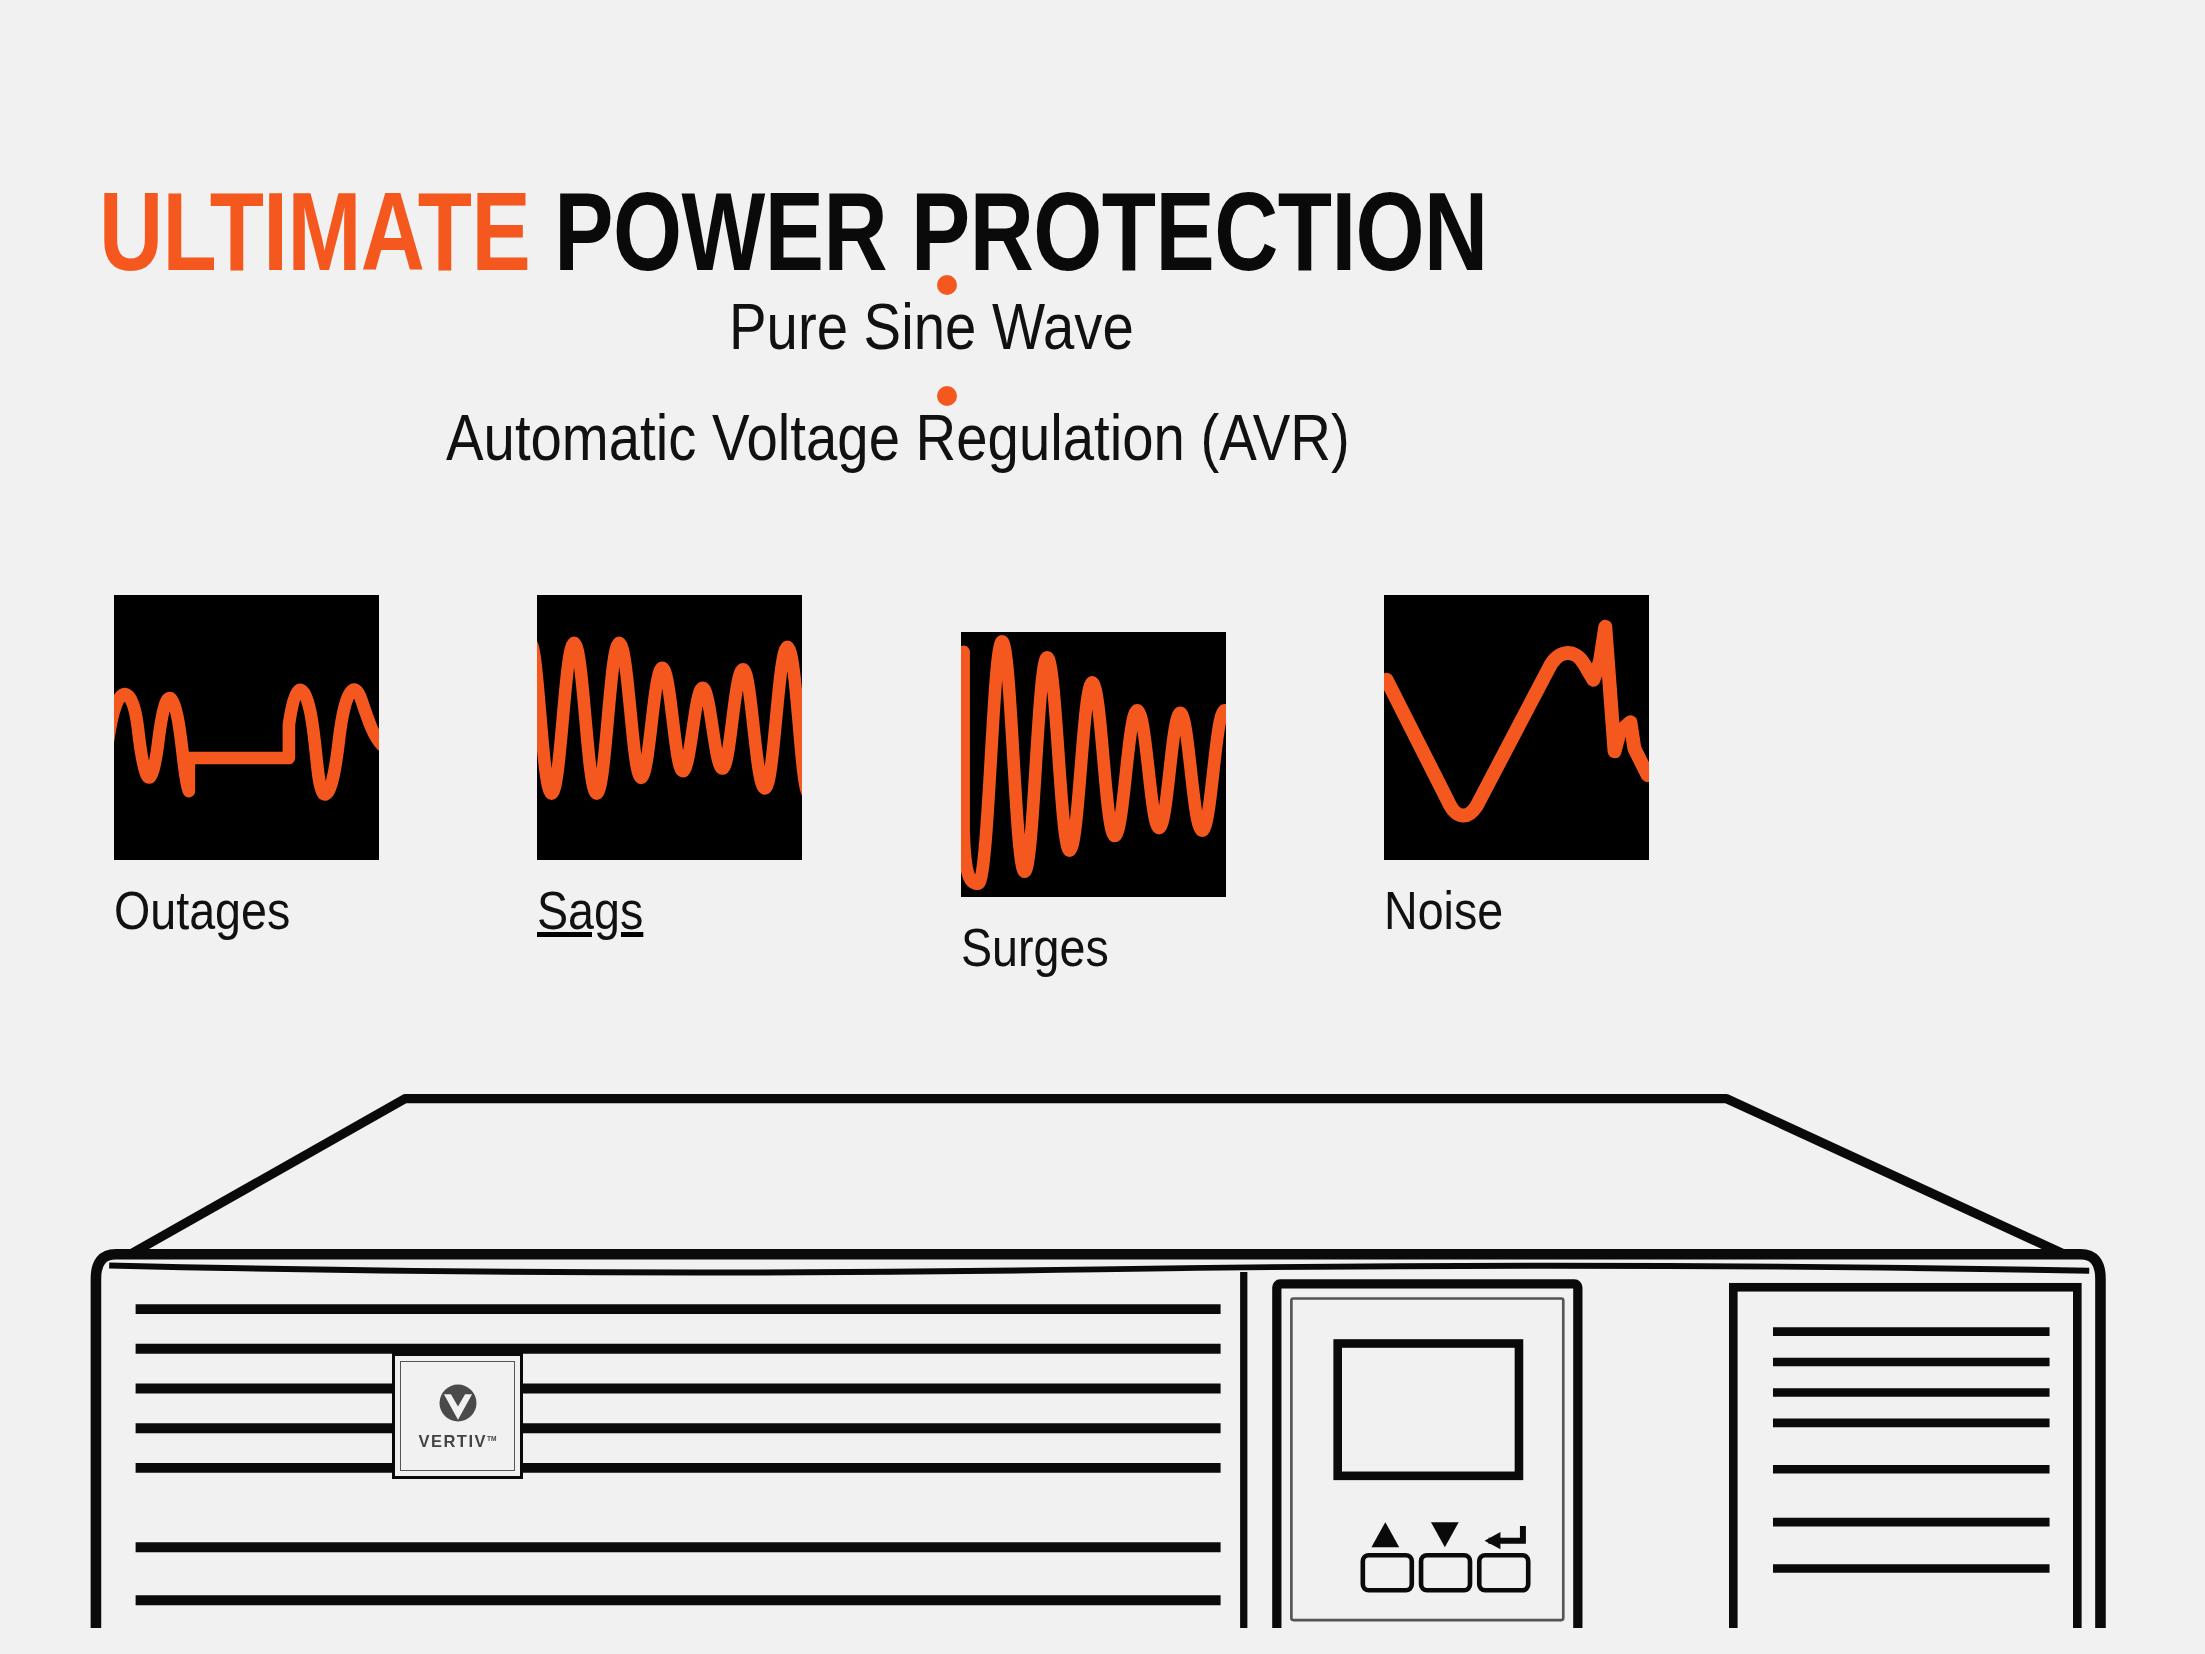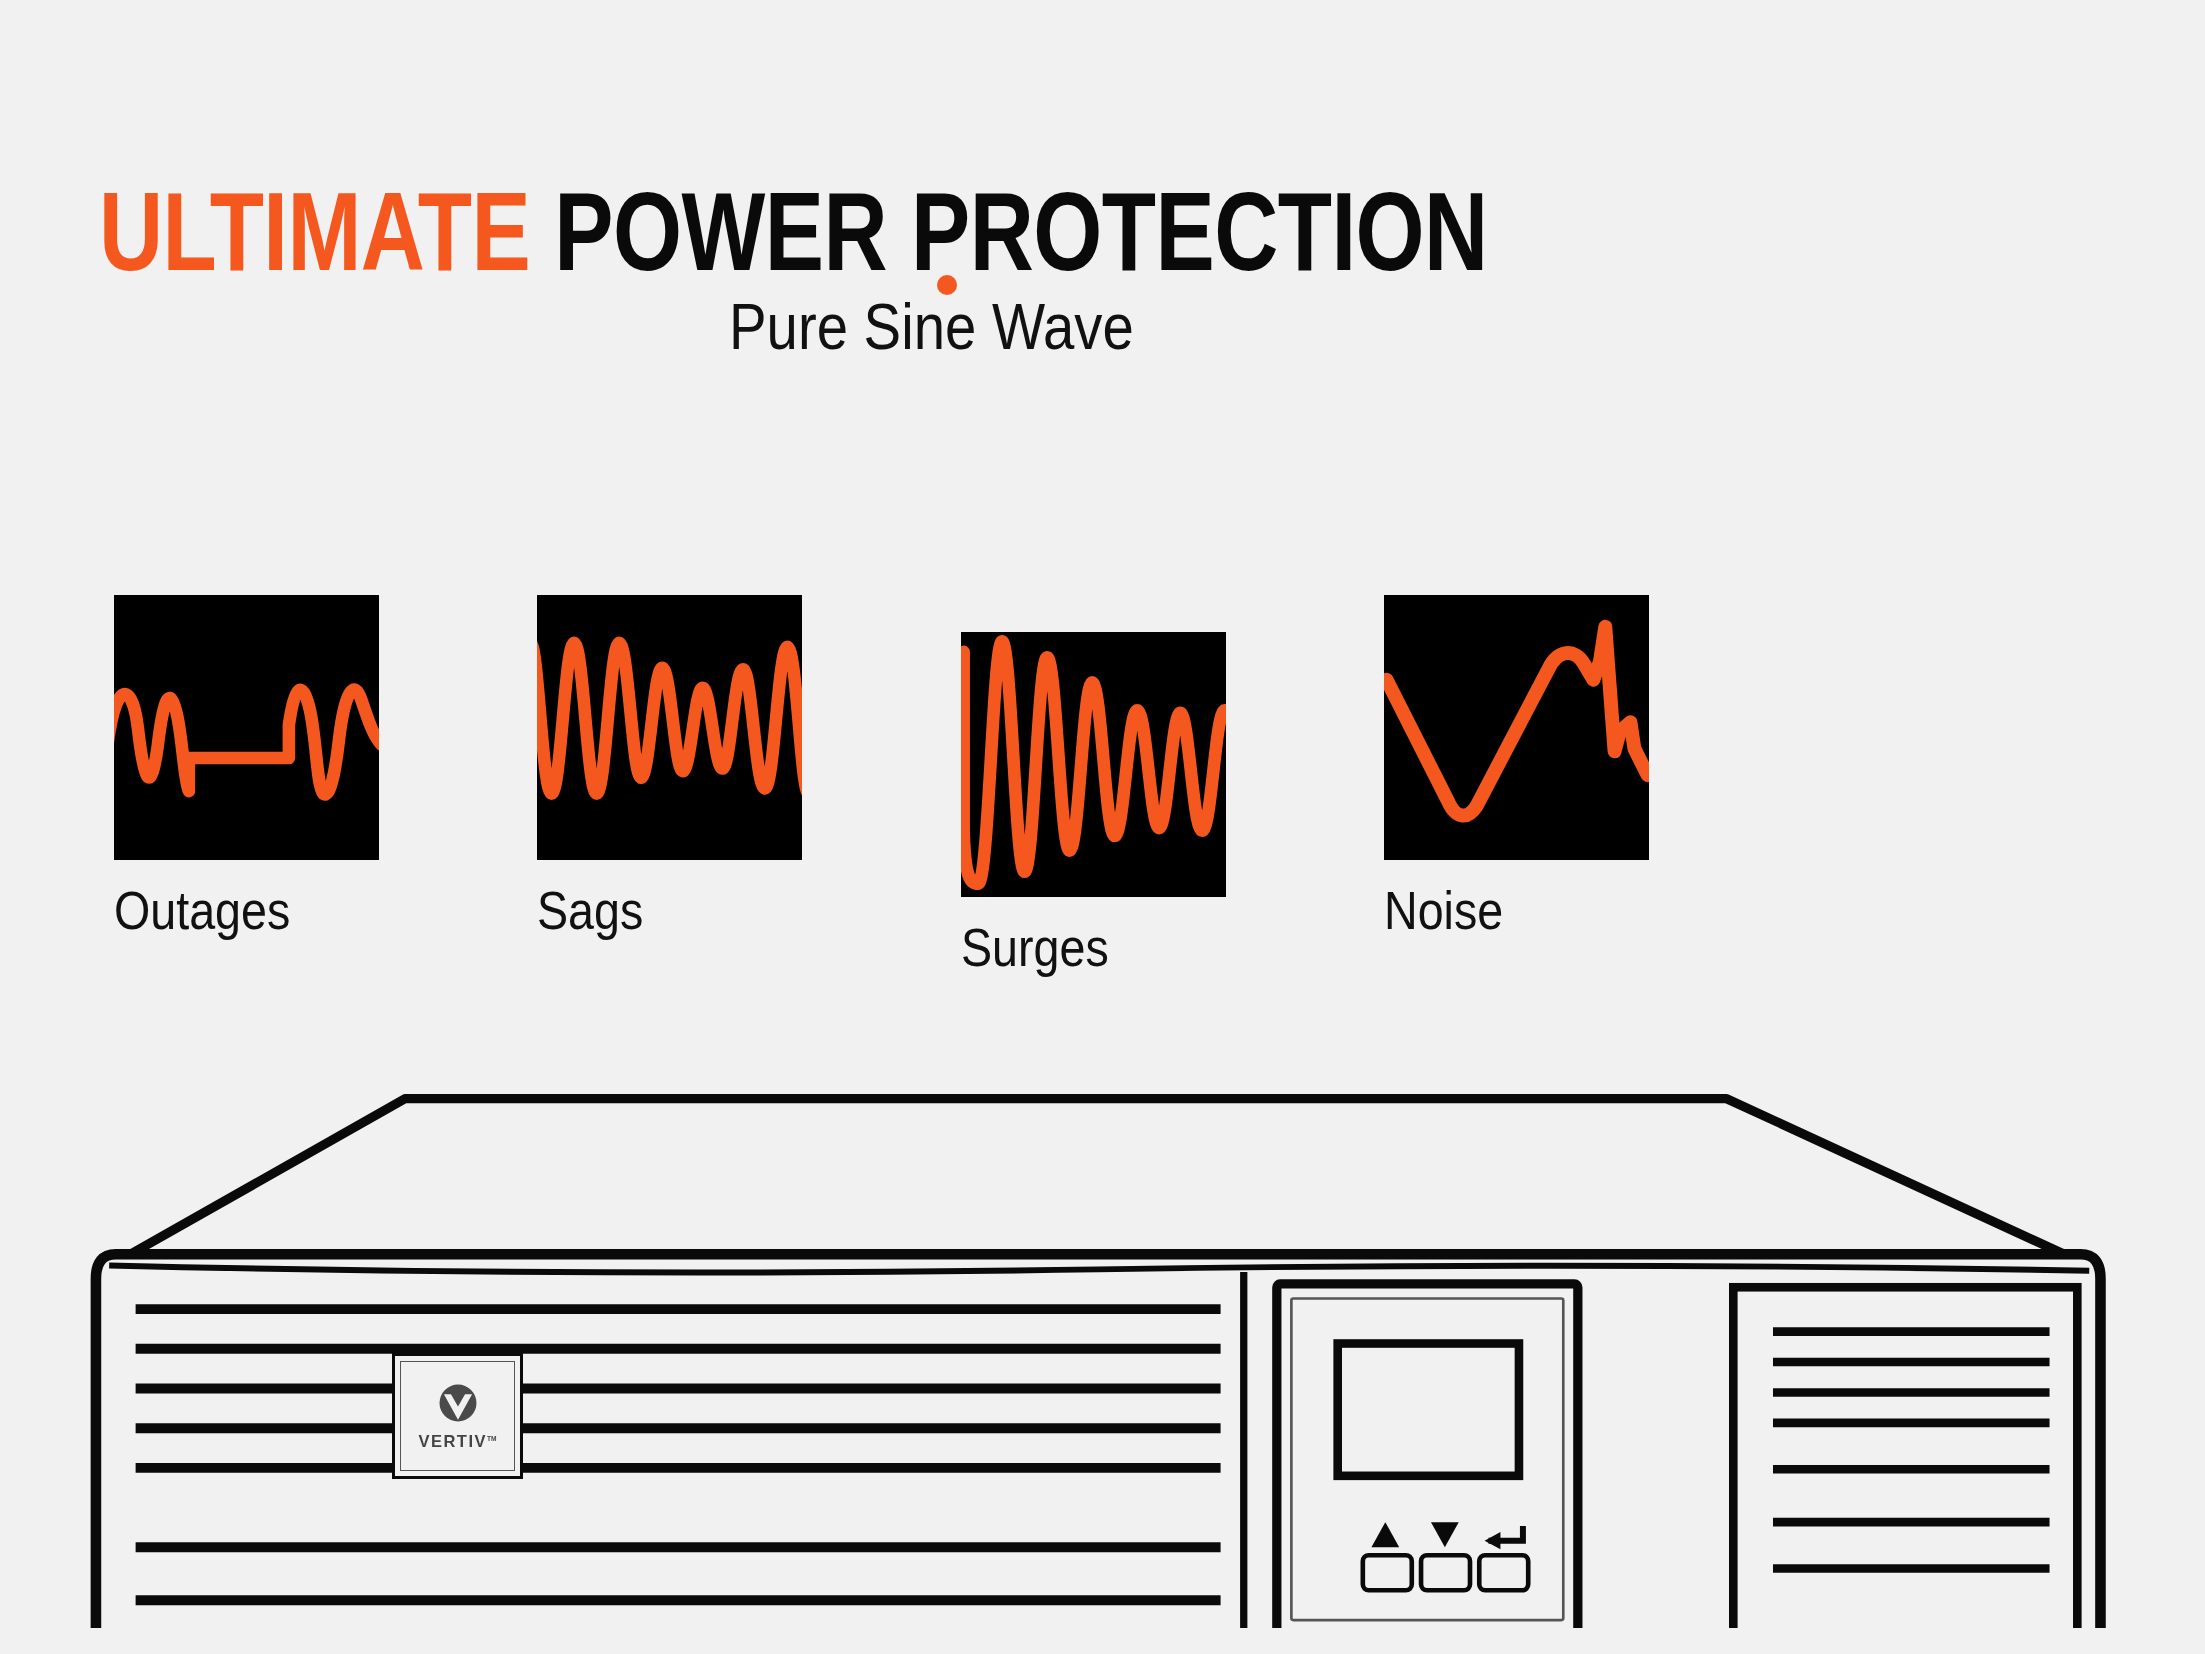--- a/index.html
+++ b/index.html
@@ -137,39 +137,43 @@
 </head>
 <body>
 
 <h1 id="headline"><span class="hl-accent">ULTIMATE</span><span class="hl-main"> </span><span class="hl-main">POWER PROTECTION</span></h1>
 
 <div id="bullets">
   <div class="bullet-row">
     <span class="bullet-dot"></span>
     <span class="bullet-text">Pure Sine Wave</span>
   </div>
+  <div class="bullet-row">
+    <span class="bullet-dot"></span>
+    <span class="bullet-text">Automatic Voltage Regulation (AVR)</span>
+  </div>
 </div>
 
 <div id="wave-row">
 
   <div class="wave-cell" style="left:0px;">
     <div class="wave-box">
       <svg viewBox="0 0 400 400" preserveAspectRatio="none" aria-hidden="true">
         <path d="M -14 268 C -4 130, 26 120, 36 200 C 46 290, 56 300, 66 228
                  C 74 160, 84 128, 96 185 C 104 226, 106 280, 113 296
                  L 113 246 L 264 246 L 264 196
                  C 272 140, 284 122, 296 175 C 306 222, 306 288, 316 300
                  C 326 308, 334 268, 340 215 C 348 150, 362 122, 374 160
                  C 384 190, 392 214, 404 226" fill="none" stroke="#f4581e" stroke-width="19" stroke-linecap="round" stroke-linejoin="round"></path>
       </svg>
     </div>
     <div class="wave-label">Outages</div>
   </div>
 
-  <div class="wave-cell" style="left:423px;">
+  <div class="wave-cell" style="left:423px;text-decoration:underline;">
     <div class="wave-box">
       <svg viewBox="0 0 400 400" preserveAspectRatio="none" aria-hidden="true">
         <path d="M -10 72 C 2 72, 8 300, 22 300 C 36 300, 42 72, 56 72
                  C 70 72, 76 300, 90 300 C 104 300, 110 72, 124 72
                  C 138 72, 144 276, 157 276 C 170 276, 176 110, 189 110
                  C 202 110, 208 266, 220 266 C 232 266, 238 140, 250 140
                  C 262 140, 268 262, 280 262 C 292 262, 298 112, 311 112
                  C 324 112, 330 292, 344 292 C 358 292, 364 78, 378 78
                  C 392 78, 398 300, 410 300" fill="none" stroke="#f4581e" stroke-width="19" stroke-linecap="round" stroke-linejoin="round"></path>
       </svg>

